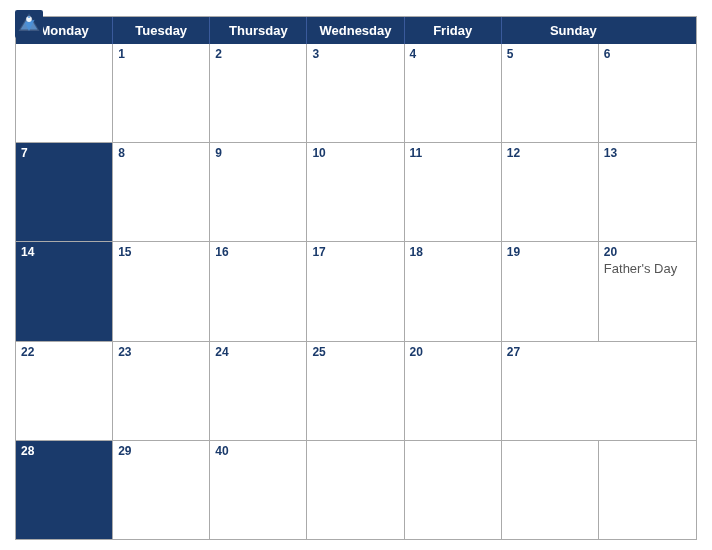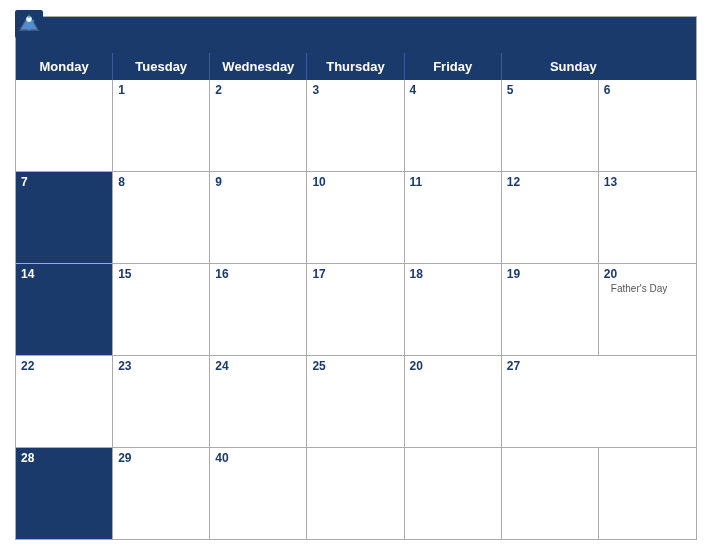--- a/index.html
+++ b/index.html
@@ -66,21 +66,20 @@
       grid-template-columns: repeat(7, 1fr);
       background: #1a3a6b;
     }
     .cal-header-cell {
       color: #fff;
       text-align: center;
       padding: 6px 2px;
       font-size: 13px;
       font-weight: bold;
       border-right: 1px solid #3a5a9b;
-      margin-top: 36px;
     }
     .cal-header-cell:last-child { border-right: none; text-align: right; }
     .cal-body {
       flex: 1;
       display: flex;
       flex-direction: column;
     }
     .cal-row {
       display: grid;
       grid-template-columns: repeat(7, 1fr);
@@ -104,25 +103,24 @@
       font-weight: bold;
     }
     .cal-cell:not(.blue-header) .day-num {
       color: #1a3a6b;
       font-weight: bold;
     }
     .cal-cell.blue-header .day-num {
       color: #fff;
     }
     .event-label {
-      font-size: 10px;
+      font-size: 13px;
       color: #555;
       margin-top: 2px;
       line-height: 1.2;
-      margin-left: 7px;
     }
     .cal-cell.empty {
       background: #fff;
     }
   </style>
 </head>
 <body>
 
 <div class="page">
   <div class="header">
@@ -141,22 +139,22 @@
       </div>
     </div>
     <div class="title"></div>
     <div class="region"></div>
   </div>
 
   <div class="calendar">
     <div class="cal-header">
     <div class="cal-header-cell">Monday</div>
         <div class="cal-header-cell">Tuesday</div>
+        <div class="cal-header-cell">Thursday</div>
         <div class="cal-header-cell">Wednesday</div>
-        <div class="cal-header-cell">Thursday</div>
         <div class="cal-header-cell">Friday</div>
         <div class="cal-header-cell">Sunday</div>
       </div>
     <div class="cal-body">
     <div class="cal-row">
           <div class="cal-cell blue-header empty"></div>
           <div class="cal-cell">
             <div class="day-num">1</div>
           </div>
           <div class="cal-cell">

